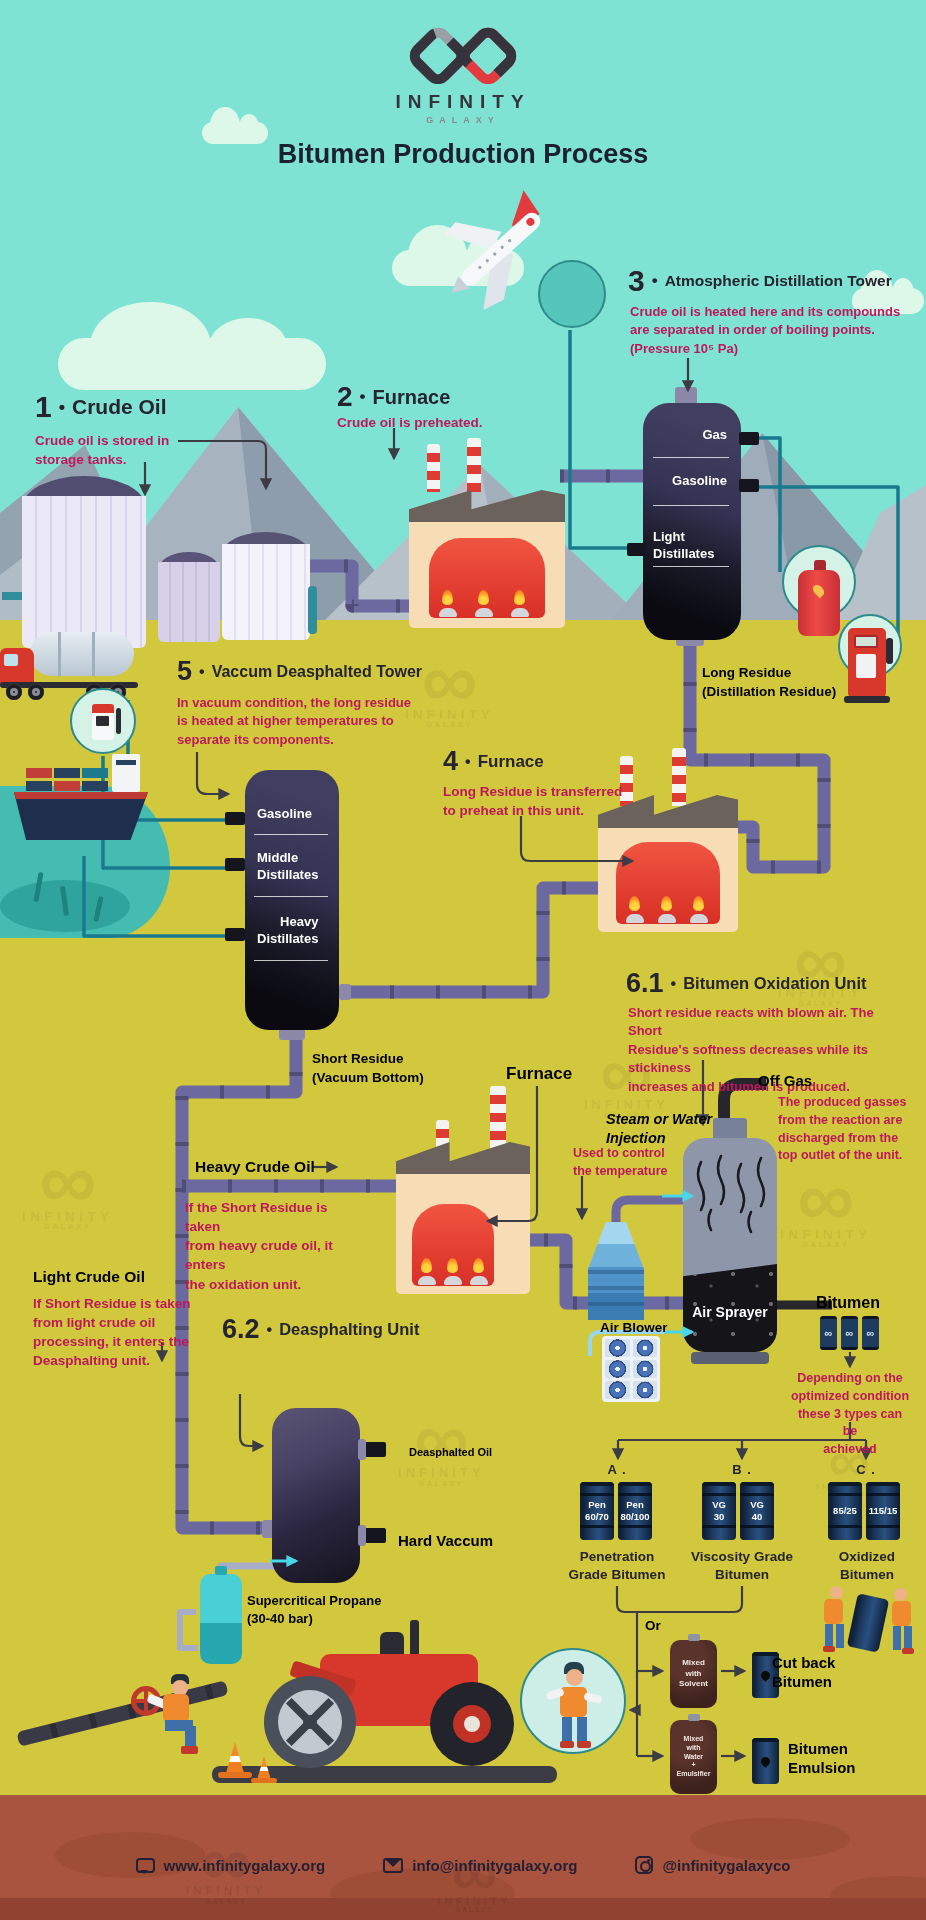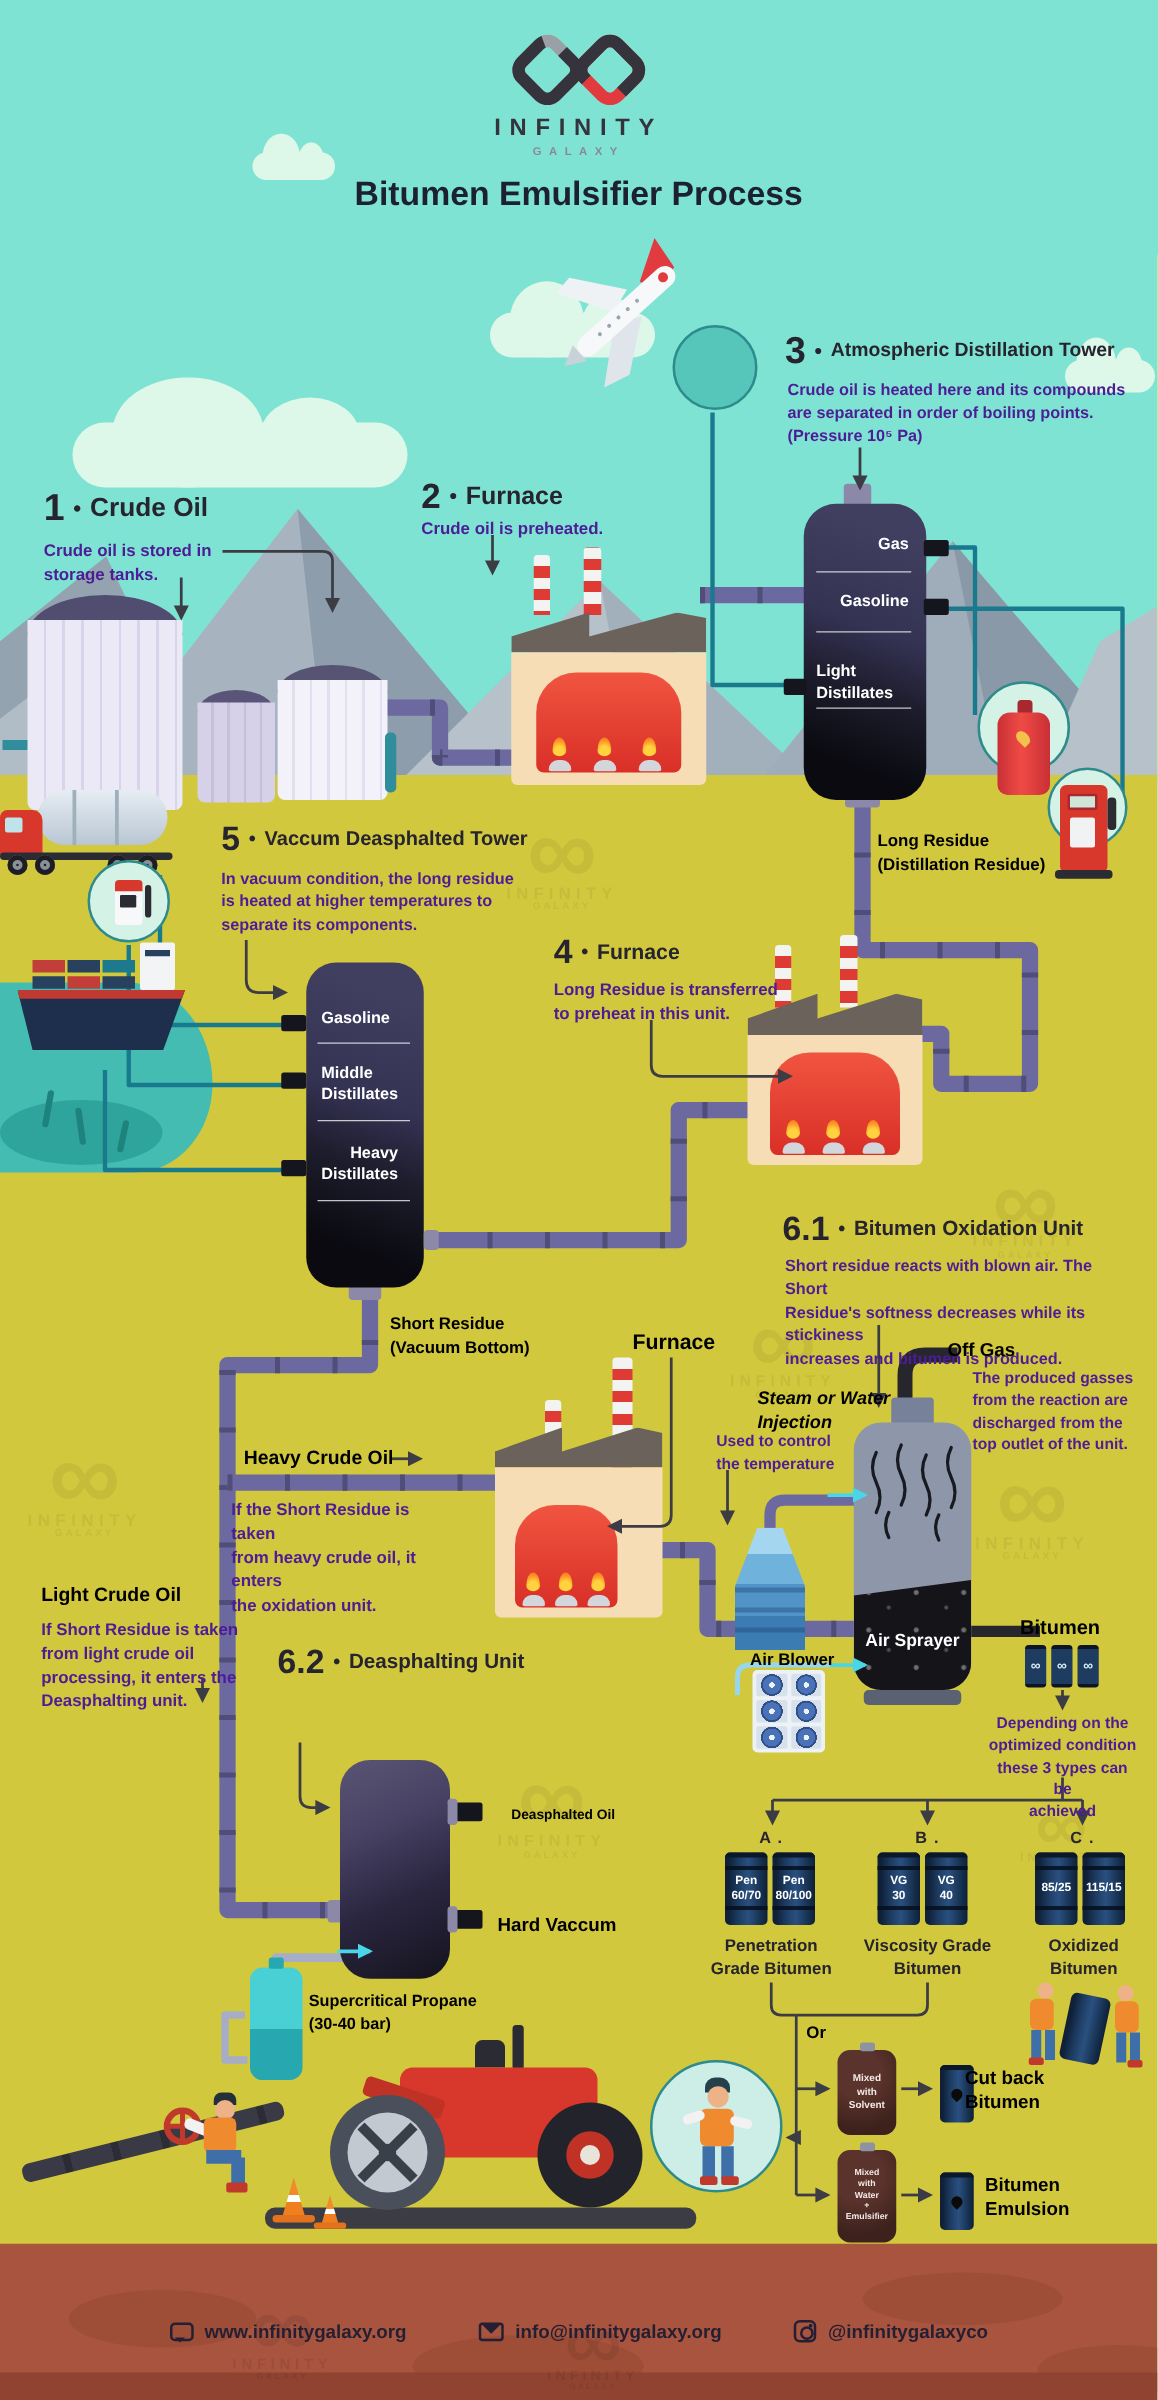--- a/index.html
+++ b/index.html
@@ -31,21 +31,21 @@
   .brandwrap { left:0; top:24px; width:926px; text-align:center; }
   .brandname { font-size:19px; font-weight:bold; letter-spacing:7px; color:#35343c; margin-top:3px; }
   .brandsub  { font-size:9px; font-weight:bold; letter-spacing:6px; color:#8a8a90; margin-top:2px; }
   .pagetitle { font-size:27px; font-weight:bold; color:#1c2030; margin-top:14px; }
 
   
   .step { display:flex; align-items:flex-start; gap:7px; color:#26242e; }
   .h-num { font-weight:bold; line-height:1; }
   .h-dot { font-weight:bold; align-self:center; }
   .h-ttl { font-weight:bold; align-self:center; }
-  .desc { font-weight:bold; color:#4c1d95; font-size:13.5px; line-height:1.42; }
+  .desc { font-weight:bold; color:#be185d; font-size:13.5px; line-height:1.42; }
   .lbl  { font-weight:bold; color:#000000; }
   .wlbl { font-weight:bold; color:#ffffff; }
 
   
   .tower { border-radius:26px; background:linear-gradient(200deg,#413f60 12%,#353354 42%,#1d1c2c 62%,#0a0a10 85%); }
   .t-sep { position:absolute; left:10%; width:78%; height:1px; background:rgba(255,255,255,.75); }
   .noz { position:absolute; background:#15151d; border-radius:2px; }
   .collar { position:absolute; background:#8c89a8; border-radius:3px; }
 
   .ox-vessel { left:683px; top:1138px; width:94px; height:214px; border-radius:22px; background:#8e97aa; overflow:hidden; }
@@ -620,21 +620,21 @@
 
   <div class="abs brandwrap">
     <svg width="124" height="60" viewBox="0 0 124 60">
       <rect x="18" y="13" width="38" height="38" rx="9" fill="none" stroke="#9aa0a6" stroke-width="10" transform="rotate(45 37 32)"></rect>
       <rect x="68" y="13" width="38" height="38" rx="9" fill="none" stroke="#e23b3f" stroke-width="10" transform="rotate(45 87 32)"></rect>
       <rect x="18" y="13" width="38" height="38" rx="9" fill="none" stroke="#35343c" stroke-width="10" transform="rotate(45 37 32)" stroke-dasharray="118 36" stroke-dashoffset="-8"></rect>
       <rect x="68" y="13" width="38" height="38" rx="9" fill="none" stroke="#35343c" stroke-width="10" transform="rotate(45 87 32)" stroke-dasharray="118 36" stroke-dashoffset="68"></rect>
     </svg>
     <div class="brandname">INFINITY</div>
     <div class="brandsub">GALAXY</div>
-    <div class="pagetitle">Bitumen Emulsifier Process</div>
+    <div class="pagetitle">Bitumen Production Process</div>
   </div>
 
   <div class="abs step" style="left:35px;top:392px;">
     <span class="h-num" style="font-size:30px;">1</span>
       <span class="h-dot" style="font-size:18px;">•</span>
       <span class="h-ttl" style="font-size:21px;">Crude Oil</span>
   </div>
   <div class="abs desc pre" style="left:35px;top:431px;width:180px;">Crude oil is stored in
 storage tanks.</div>
 

